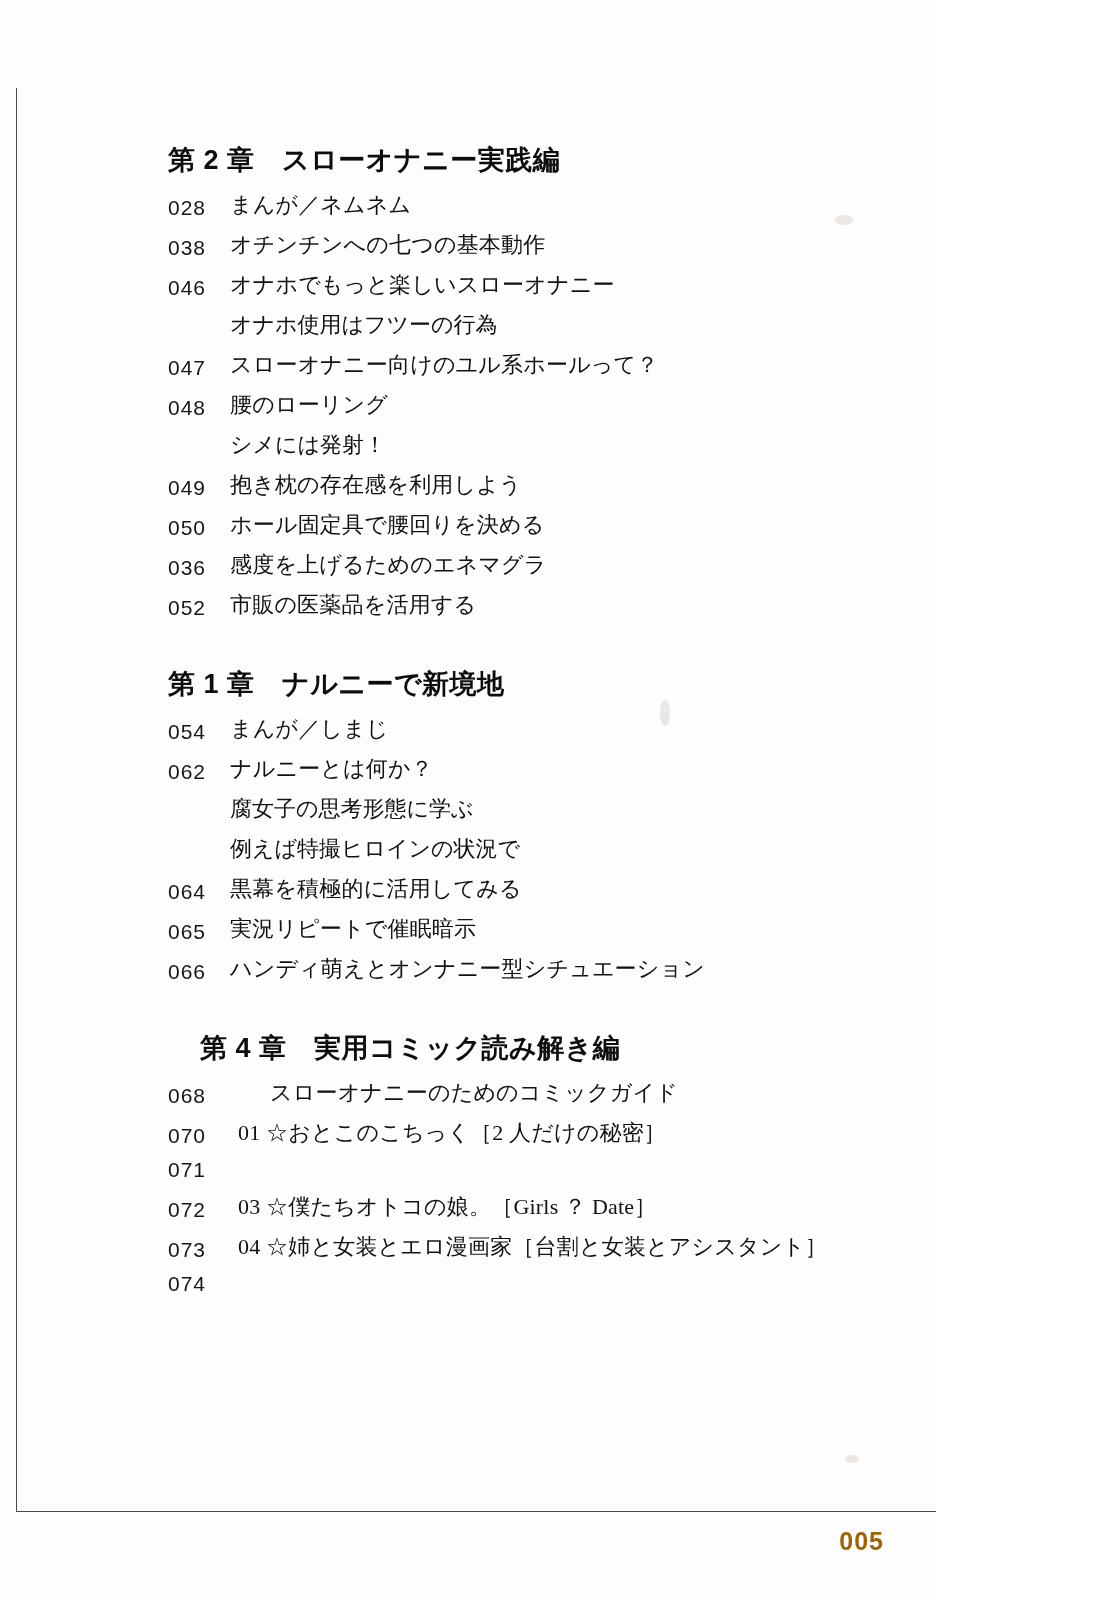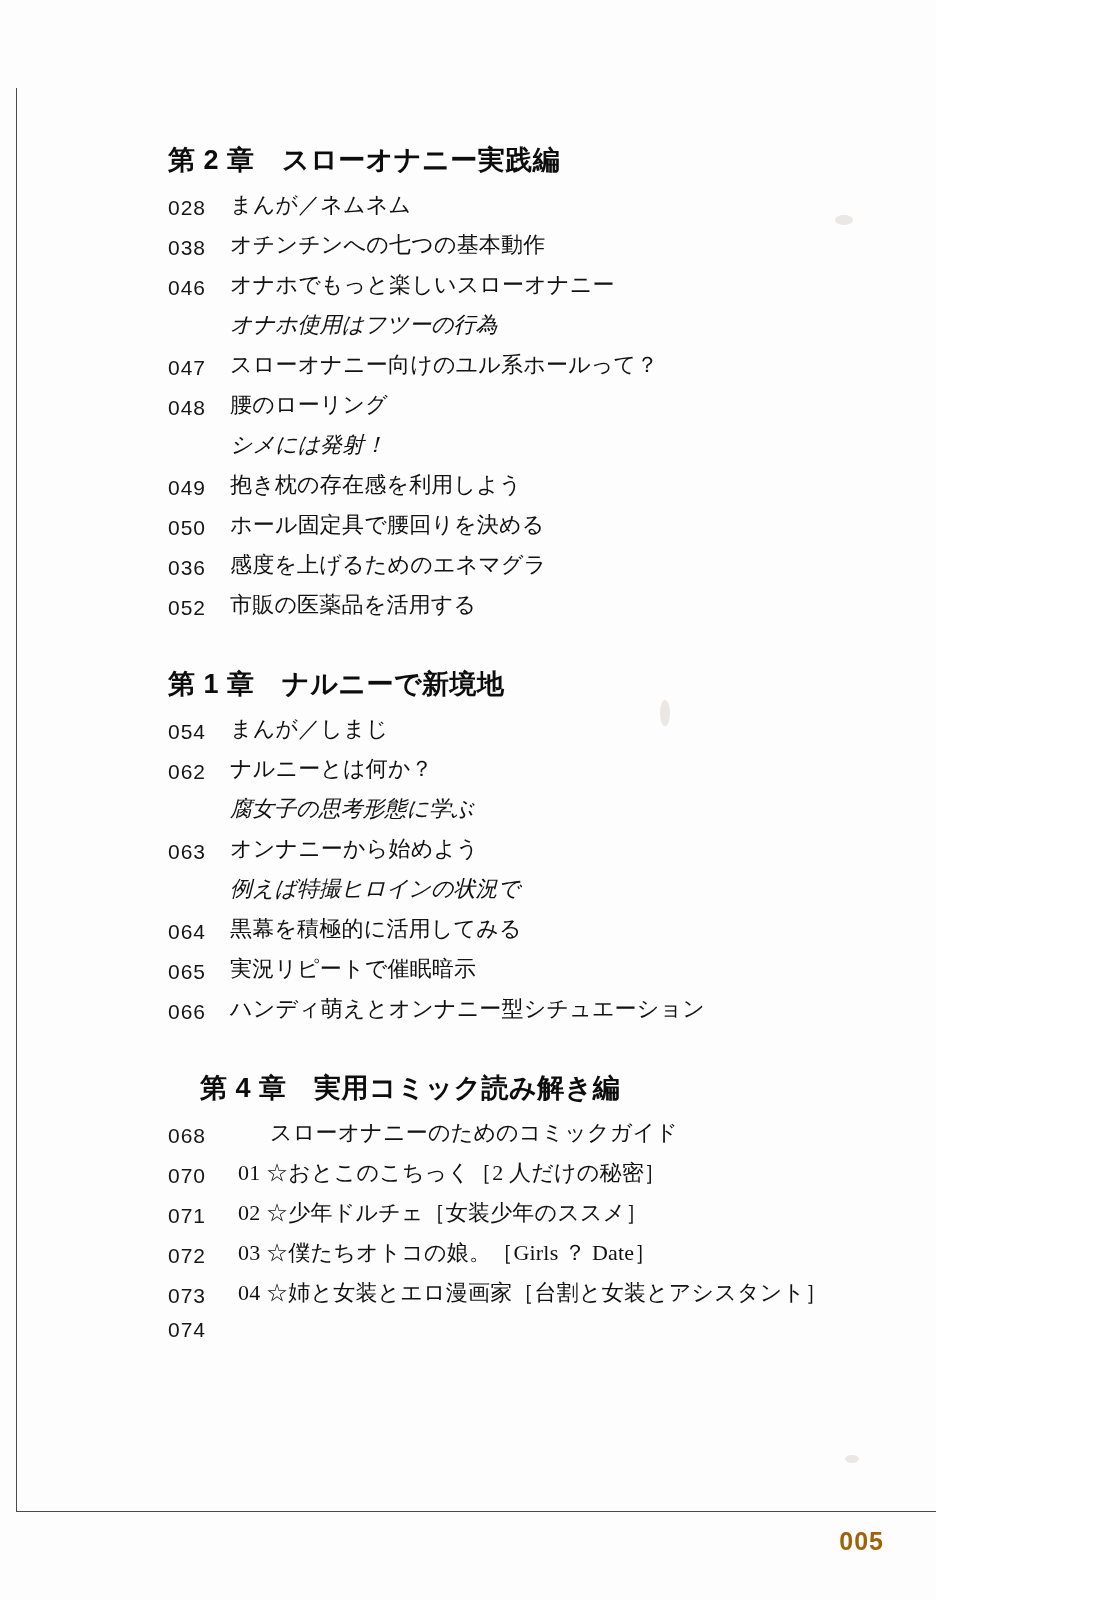--- a/index.html
+++ b/index.html
@@ -78,21 +78,20 @@
     letter-spacing: 0.2px;
     color: #111111;
   }
   .entry.indented .entry-title {
     margin-left: 8px;
   }
   .subentry {
     display: flex;
     align-items: flex-end;
     margin-bottom: 10px;
-    font-style: italic;
   }
   .subentry-spacer {
     width: 62px;
     flex: 0 0 62px;
   }
   .subentry-title {
     font-size: 22px;
     color: #111111;
   }
   .serif .entry-title, .serif .subentry-title {
@@ -197,24 +196,20 @@
 
       <div class="entry">
         <span class="entry-page">062</span>
         <span class="entry-title">ナルニーとは何か？</span>
       </div>
       <div class="subentry">
         <span class="subentry-spacer"></span>
         <span class="subentry-title">腐女子の思考形態に学ぶ</span>
       </div>
 
-      <div class="entry">
-        <span class="entry-page">063</span>
-        <span class="entry-title">オンナニーから始めよう</span>
-      </div>
       <div class="subentry">
         <span class="subentry-spacer"></span>
         <span class="subentry-title">例えば特撮ヒロインの状況で</span>
       </div>
 
       <div class="entry">
         <span class="entry-page">064</span>
         <span class="entry-title">黒幕を積極的に活用してみる</span>
       </div>
 
@@ -237,21 +232,20 @@
         <span class="entry-title">スローオナニーのためのコミックガイド</span>
       </div>
 
       <div class="entry indented">
         <span class="entry-page">070</span>
         <span class="entry-title">01 ☆おとこのこちっく［2 人だけの秘密］</span>
       </div>
 
       <div class="entry indented">
         <span class="entry-page">071</span>
-        <span class="entry-title">02 ☆少年ドルチェ［女装少年のススメ］</span>
       </div>
 
       <div class="entry indented">
         <span class="entry-page">072</span>
         <span class="entry-title">03 ☆僕たちオトコの娘。［Girls ？ Date］</span>
       </div>
 
       <div class="entry indented">
         <span class="entry-page">073</span>
         <span class="entry-title">04 ☆姉と女装とエロ漫画家［台割と女装とアシスタント］</span>

